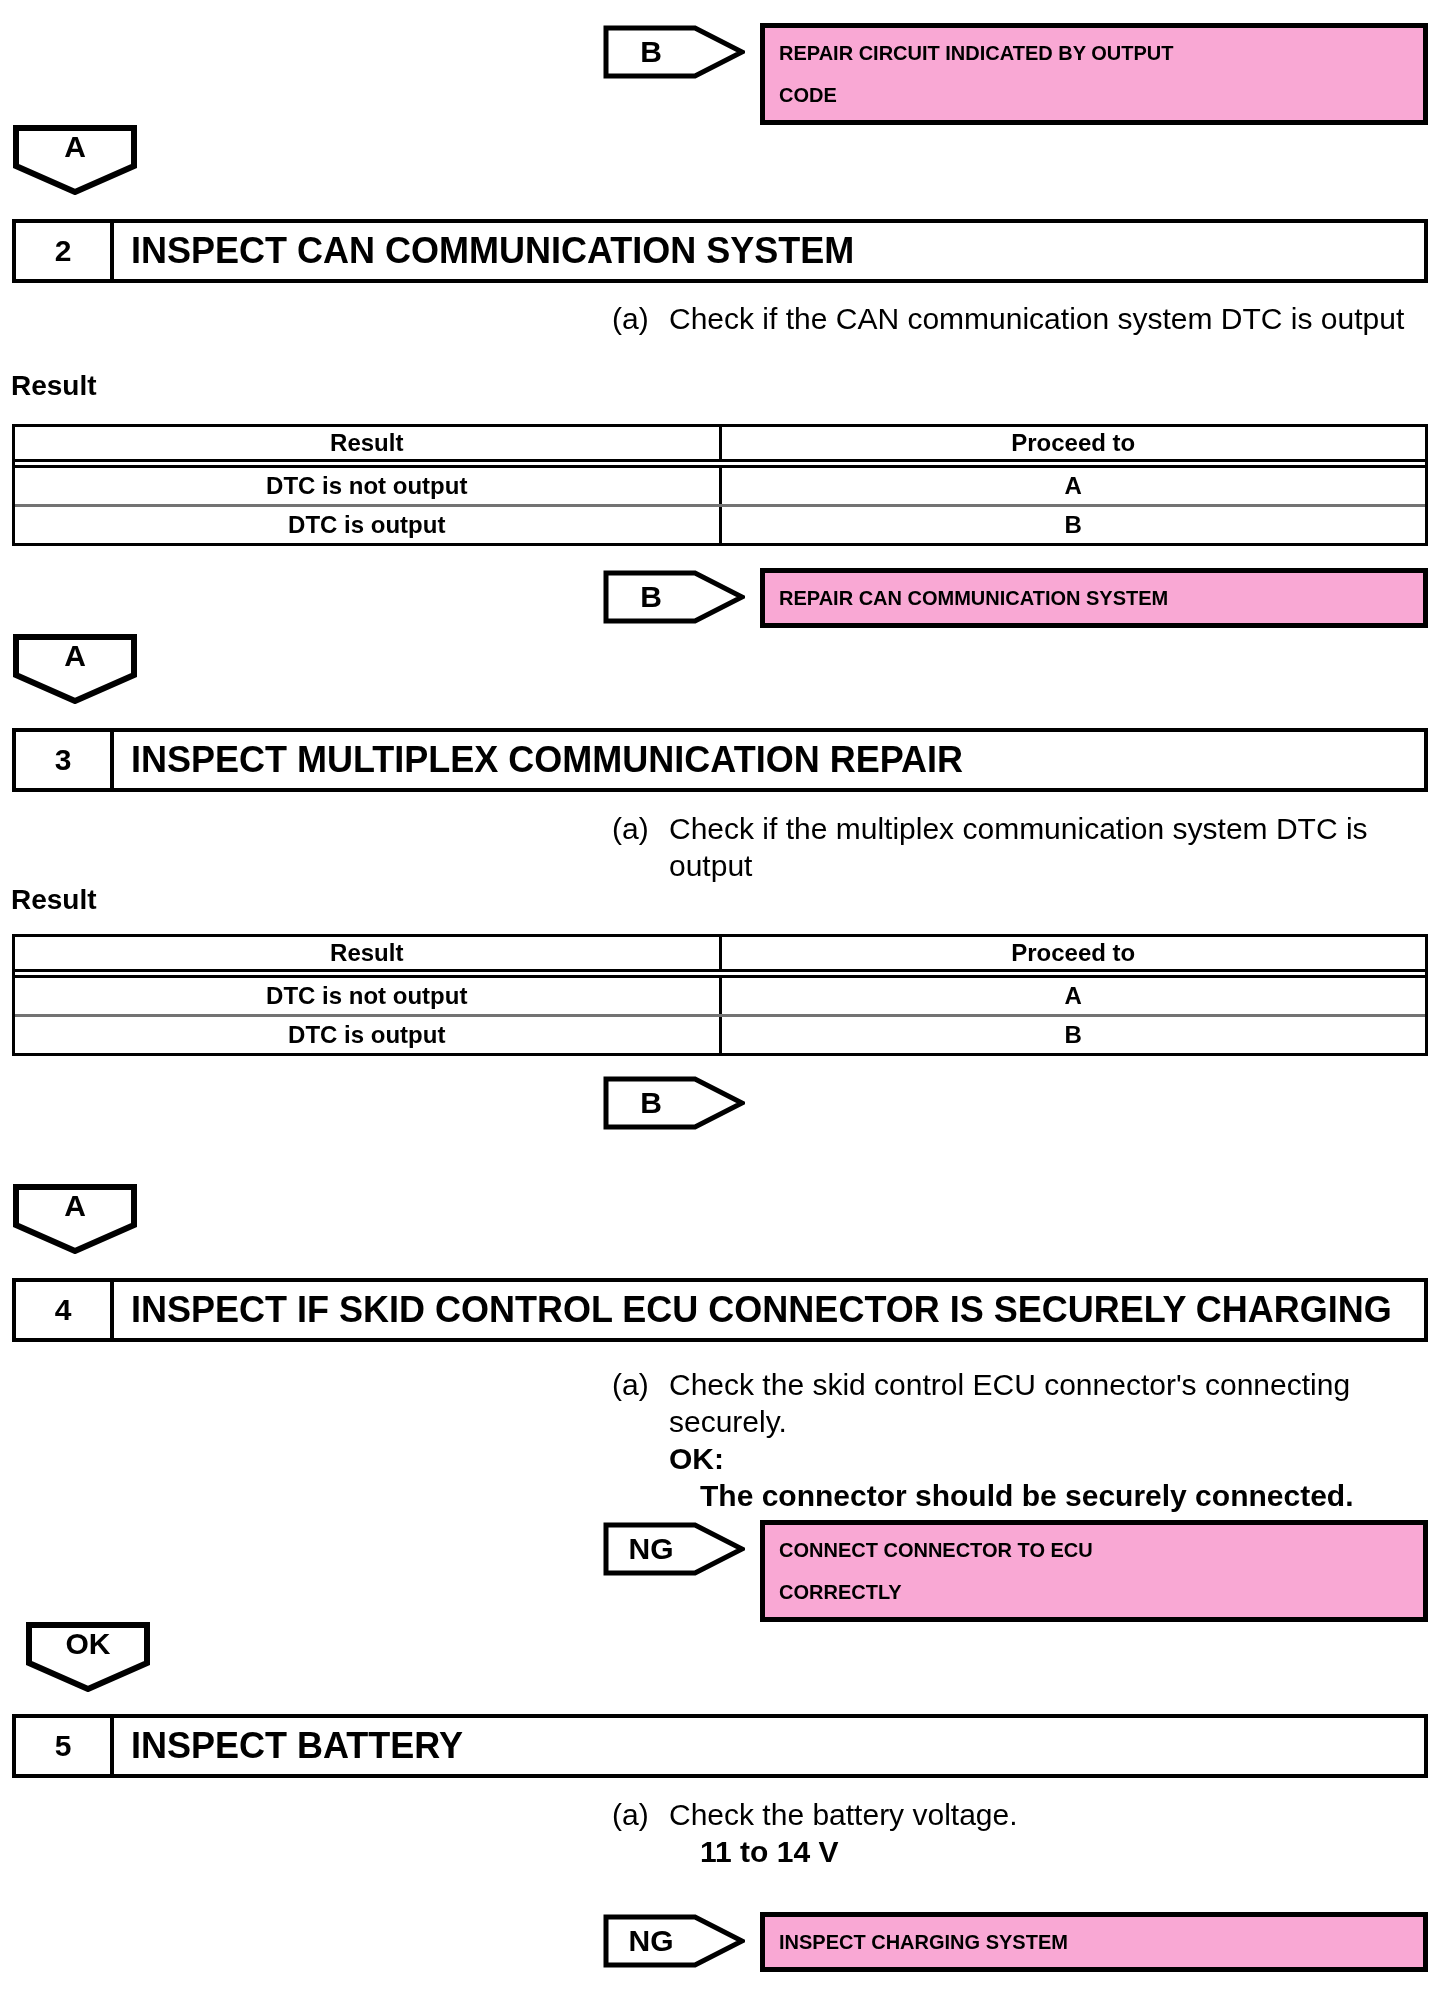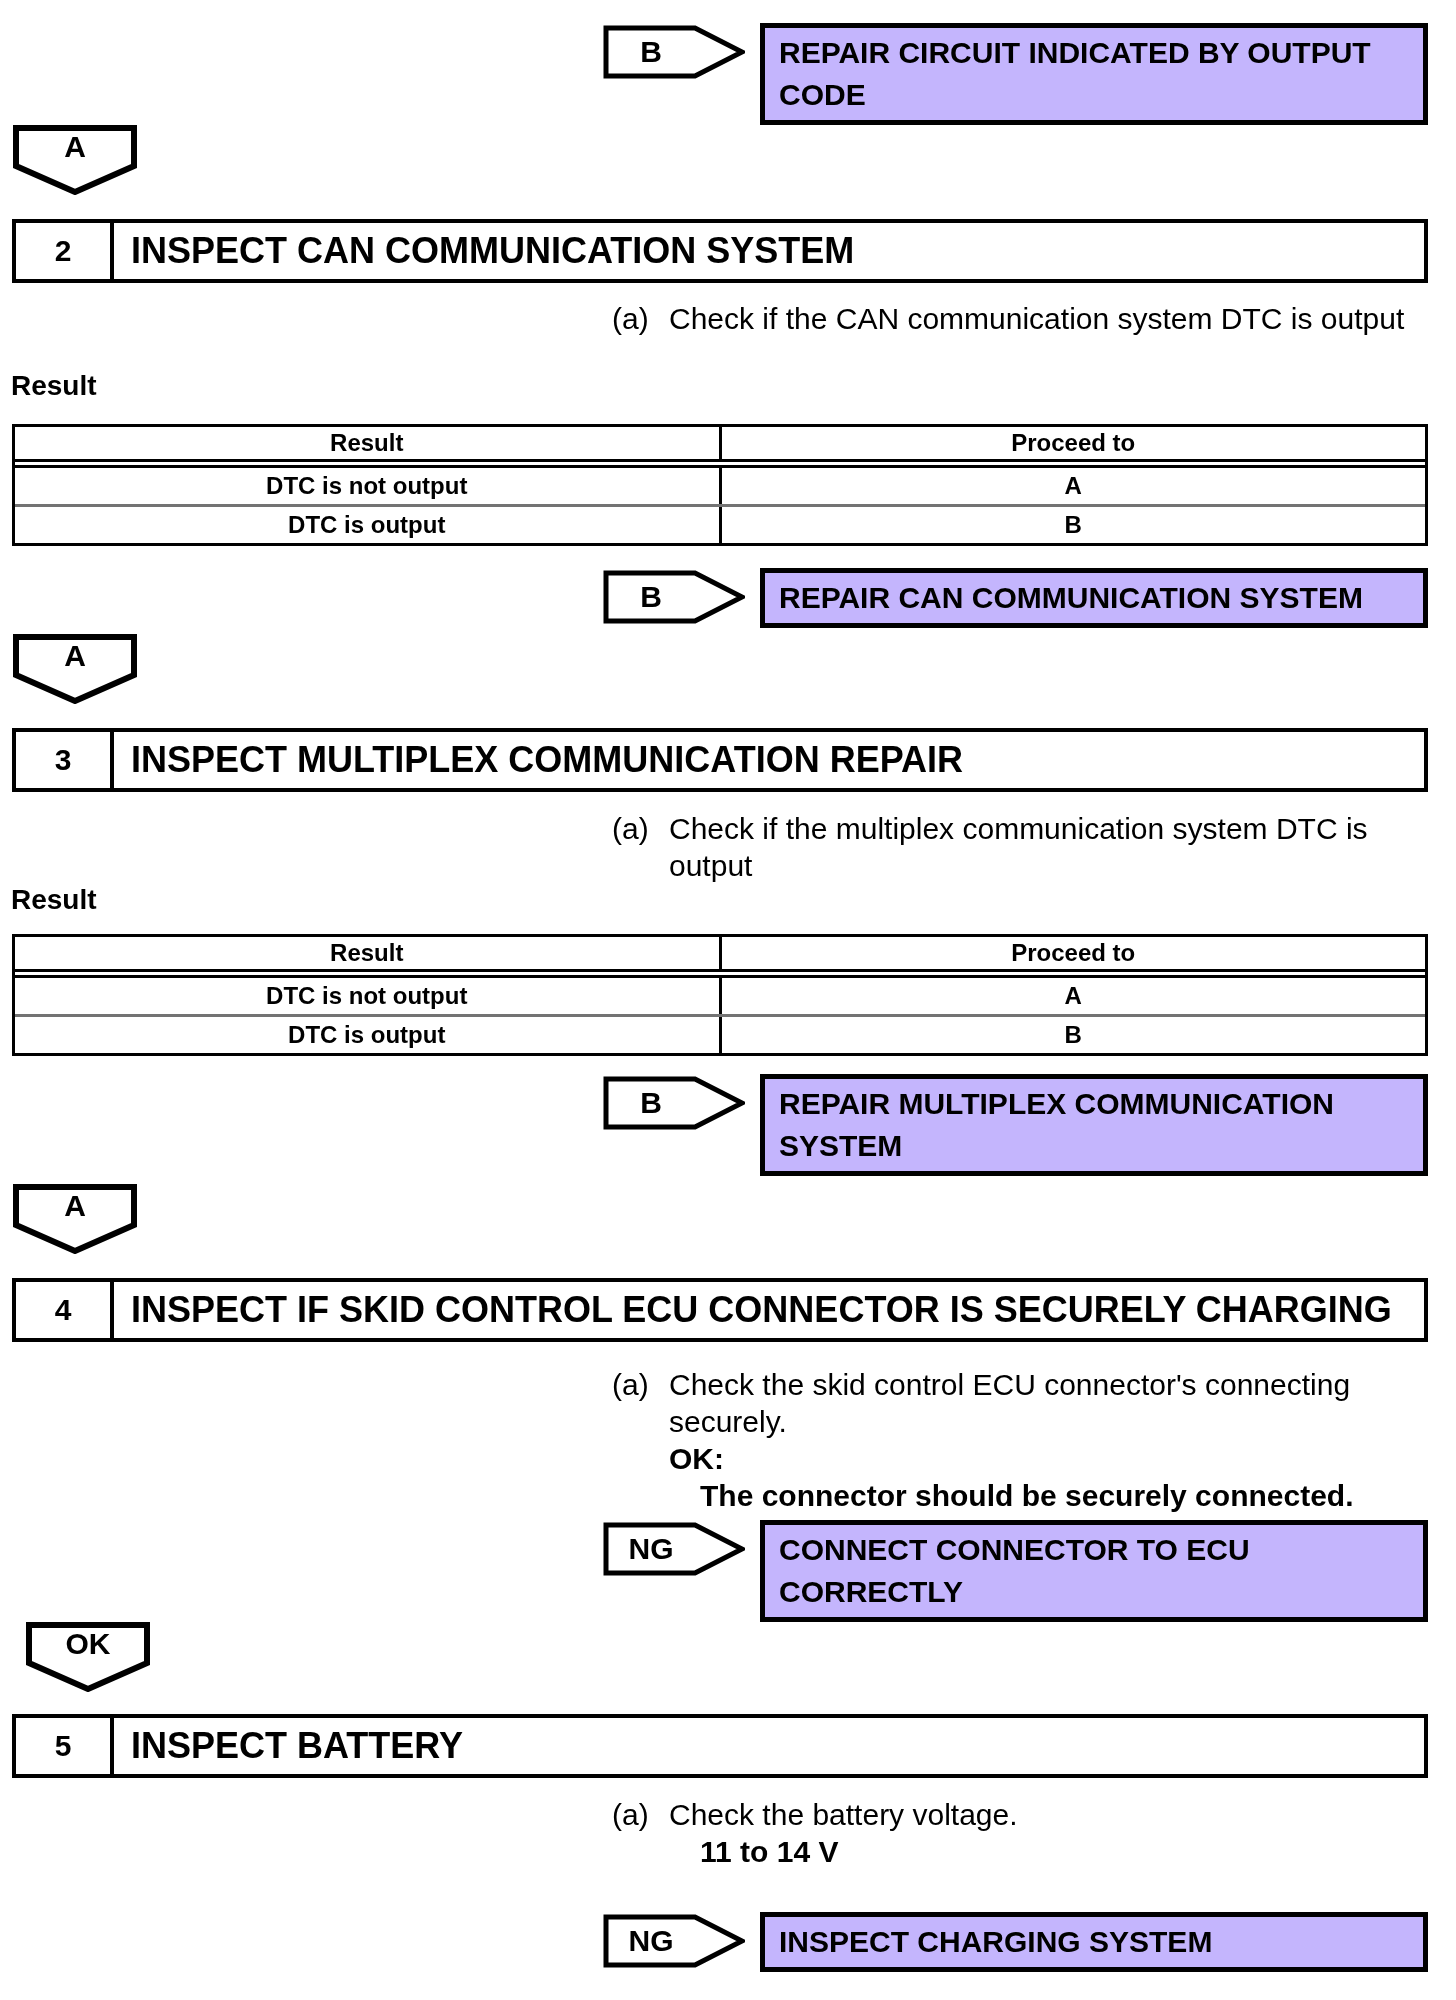--- a/index.html
+++ b/index.html
@@ -16,22 +16,22 @@
   
   .callout{position:absolute;left:603px;display:flex;align-items:flex-start;gap:15px;}
   .pright{position:relative;width:142px;height:54px;flex:none;margin-top:2px;}
   .pright .plabel{
     position:absolute;left:0;top:0;width:96px;height:54px;
     display:flex;align-items:center;justify-content:center;
     font-size:30px;font-weight:bold;
   }
   .cobox{
     border:5px solid #000;width:668px;box-sizing:border-box;
-    padding:4px 14px;font-weight:bold;font-size:30px;line-height:42px;
-    white-space:pre-line;background:#c4b5fd;
+    padding:4px 14px;font-weight:bold;font-size:20px;line-height:42px;
+    white-space:pre-line;background:#f9a8d4;
   }
 
   
   .pdown{position:absolute;width:124px;height:70px;}
   .pdown .plabel{
     position:absolute;left:0;top:5px;width:124px;text-align:center;
     font-size:30px;font-weight:bold;
   }
 
   
@@ -191,22 +191,20 @@
     </div>
   </div>
 
   <div class="callout co-b-mpx">
     <div class="pright">
       <svg width="142" height="54" viewBox="0 0 142 54">
         <polygon points="3,3 92,3 139,27 92,51 3,51" fill="#ffffff" stroke="#000000" stroke-width="5"></polygon>
       </svg>
       <span class="plabel">B</span>
     </div>
-    <div class="cobox">REPAIR MULTIPLEX COMMUNICATION
-SYSTEM</div>
   </div>
 
   <div class="pdown pa3">
     <svg width="124" height="70" viewBox="0 0 124 70">
       <polygon points="3,3 121,3 121,41 62,67 3,41" fill="#ffffff" stroke="#000000" stroke-width="6"></polygon>
     </svg>
     <span class="plabel">A</span>
   </div>
 
   <div class="shead sh4">

